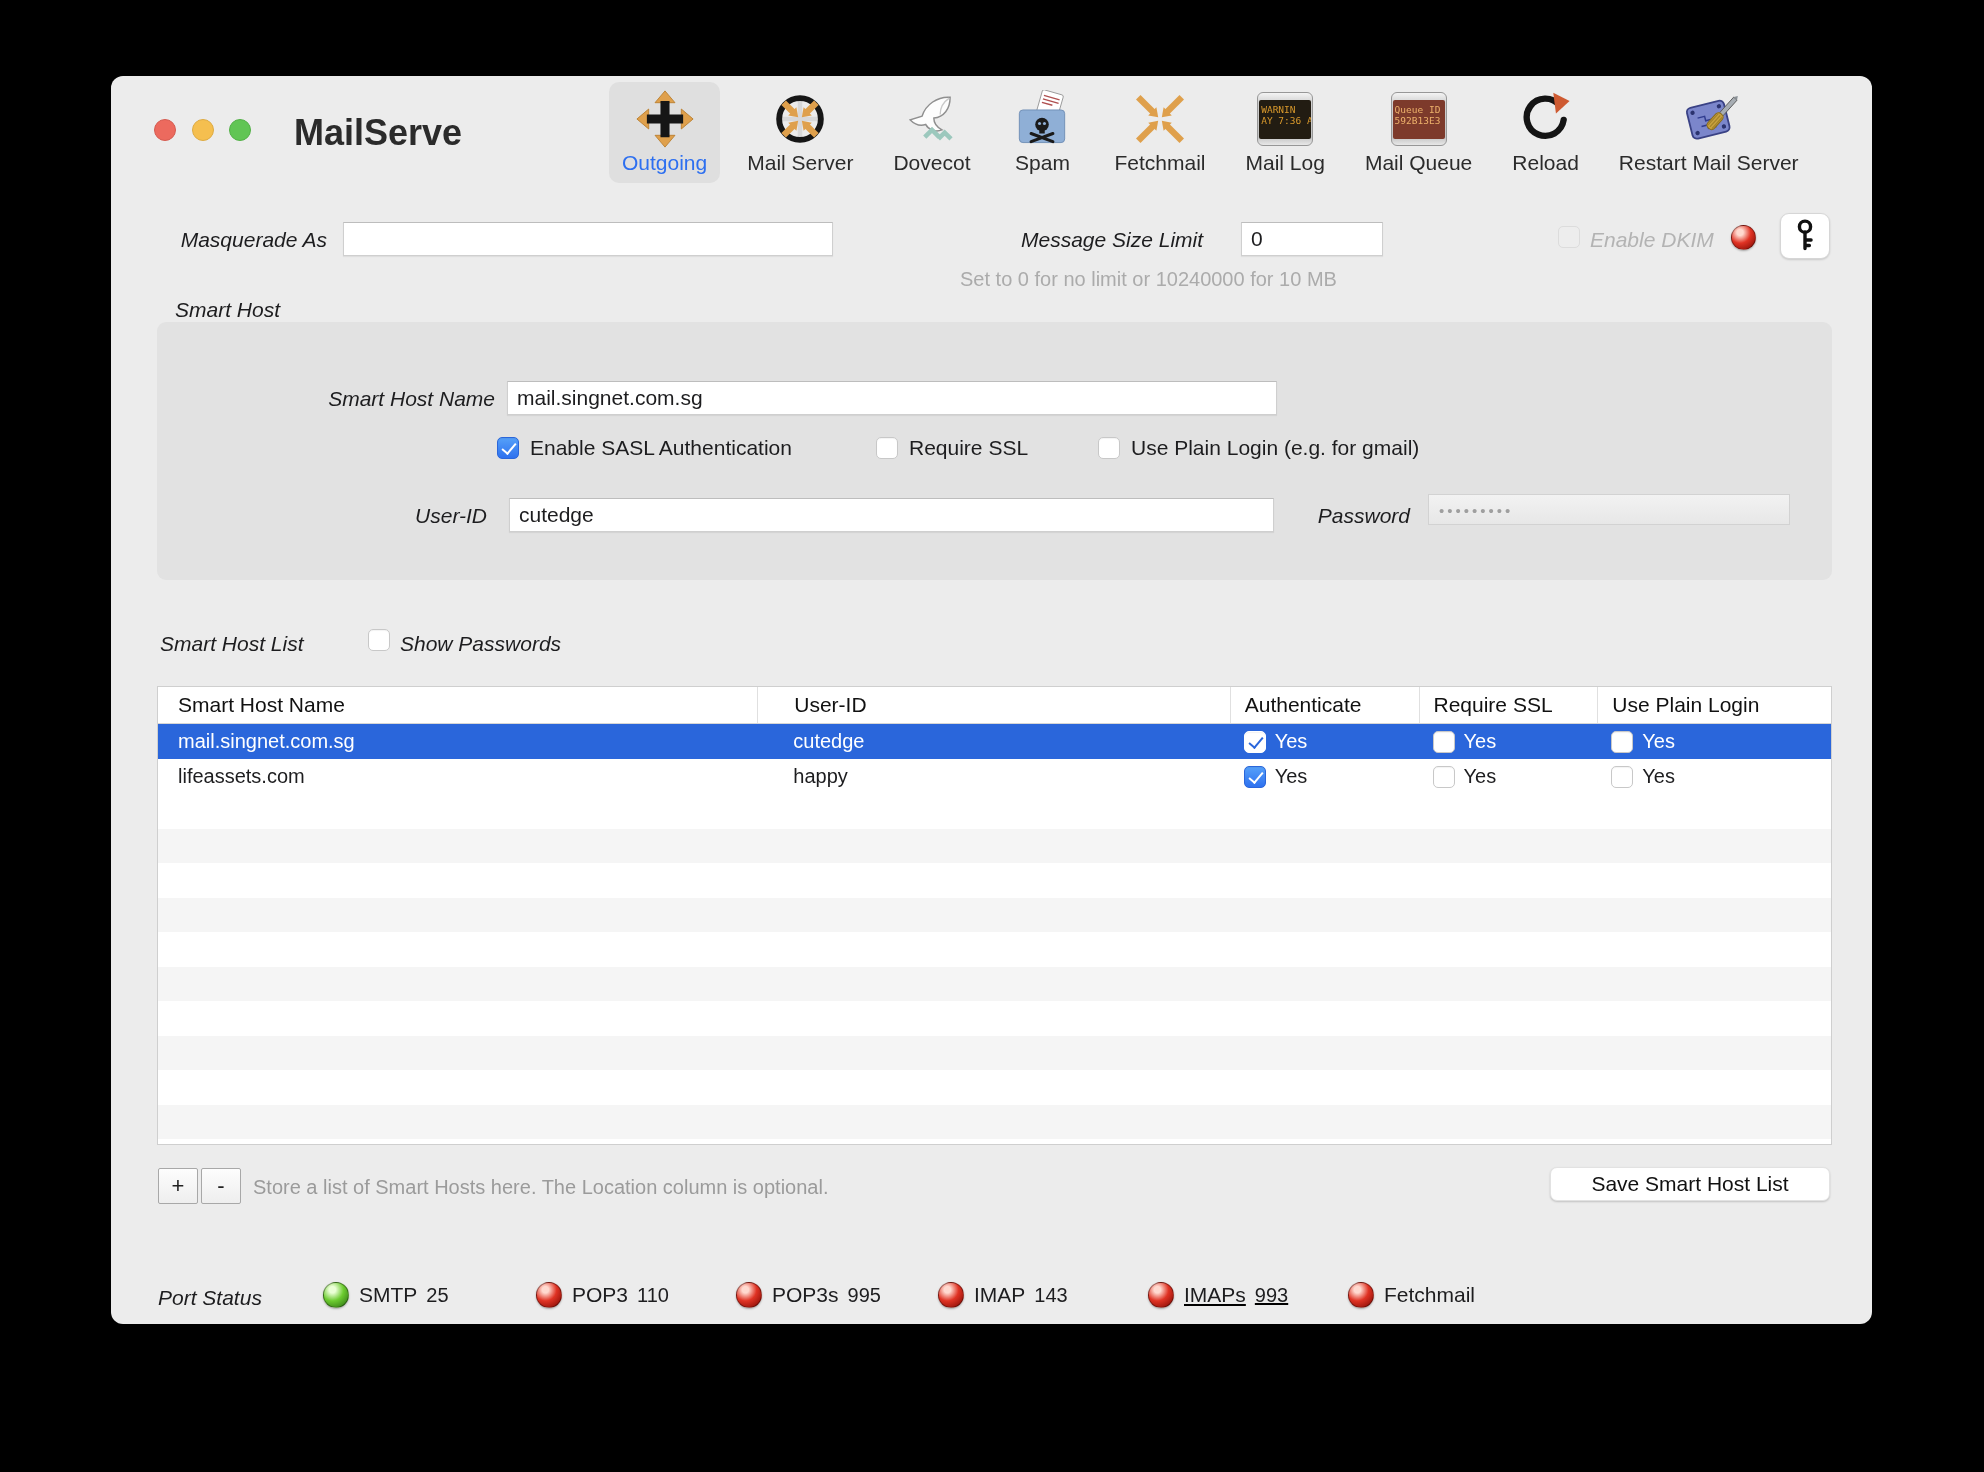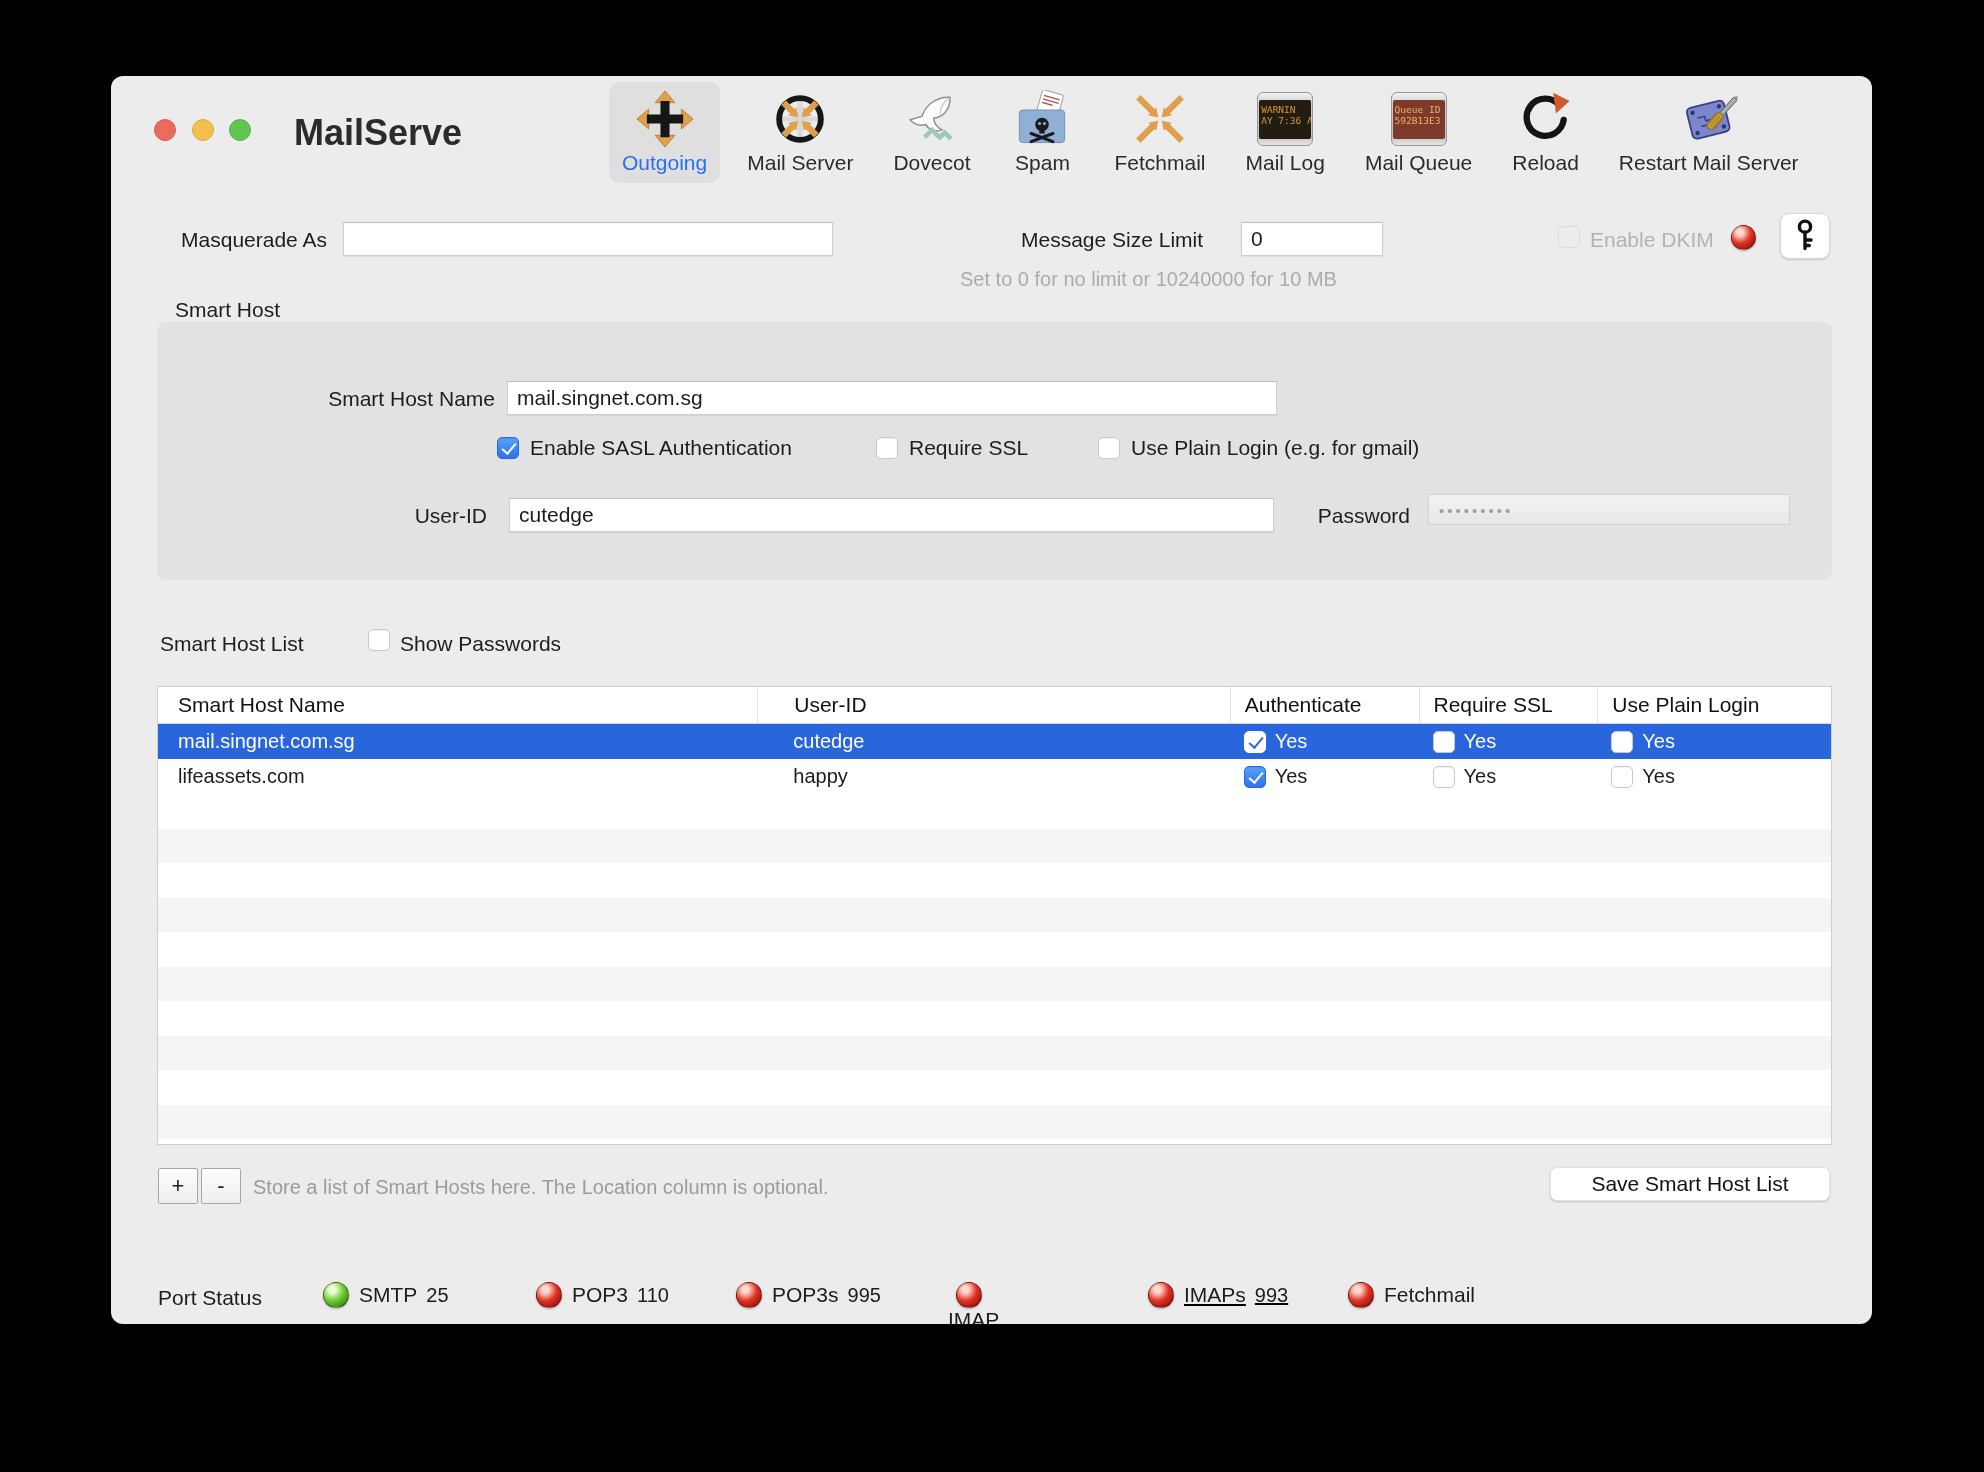--- a/index.html
+++ b/index.html
@@ -20,21 +20,21 @@
   .tb-item.selected{background:#DFDFDF;}
   .tb-ico{width:64px;height:62px;display:flex;align-items:center;justify-content:center;}
   .tb-label{font-size:21px;color:#2b2b2b;margin-top:1px;white-space:nowrap;}
   .tb-item.selected .tb-label{color:#2D6FF0;}
   .scr{width:56px;height:54px;border-radius:6px;border:1px solid #979797;
        background:linear-gradient(180deg,#f4f4f4,#cfcfcf 20%,#c4c4c4 85%,#e8e8e8);padding:7px 1px 6px;}
   .scr-in{width:100%;height:100%;border-radius:2px;overflow:hidden;
           font-family:"DejaVu Sans Mono",monospace;font-size:9.5px;line-height:11px;
           padding:4px 2px;white-space:nowrap;}
   
-  .lbl{position:absolute;font-size:21px;color:#1d1d1f;white-space:nowrap;}
+  .lbl{position:absolute;font-size:21px;color:#1d1d1f;white-space:nowrap;font-style:italic;}
   .lbl.right{text-align:right;}
   .lbl.dim{color:#b3b3b3;}
   .tf{position:absolute;height:34px;background:#fff;border:1px solid #cfcfcf;border-top-color:#bdbdbd;
       font-size:21px;color:#1d1d1f;padding:0 9px;font-family:inherit;outline:none;
       box-shadow:0 1px 1px rgba(0,0,0,.06);}
   .cb{position:absolute;width:22px;height:22px;border-radius:5px;background:#fff;border:1px solid #c8c8c8;
       box-shadow:inset 0 1px 1px rgba(0,0,0,.05);}
   .cb.checked{background:linear-gradient(180deg,#55a0f9,#2e71ef);border-color:#2b66da;}
   .cb.checked::after{content:"";position:absolute;left:7px;top:2px;width:6px;height:12px;
       border:solid #fff;border-width:0 2.6px 2.6px 0;transform:rotate(40deg);}
@@ -354,21 +354,21 @@
         <div class="port" style="left: 425px;">
           <span class="led red"></span>
           <span class="pname">POP3</span>
           <span class="pnum">110</span>
         </div>
         <div class="port" style="left: 625px;">
           <span class="led red"></span>
           <span class="pname">POP3s</span>
           <span class="pnum">995</span>
         </div>
-        <div class="port" style="left: 827px; flex-direction: column;">
+        <div class="port" style="left: 827px;">
           <span class="led red"></span>
           <span class="pname">IMAP</span>
           <span class="pnum">143</span>
         </div>
         <div class="port" style="left: 1037px; text-decoration: underline;">
           <span class="led red"></span>
           <span class="pname">IMAPs</span>
           <span class="pnum">993</span>
         </div>
         <div class="port" style="left: 1237px;">

